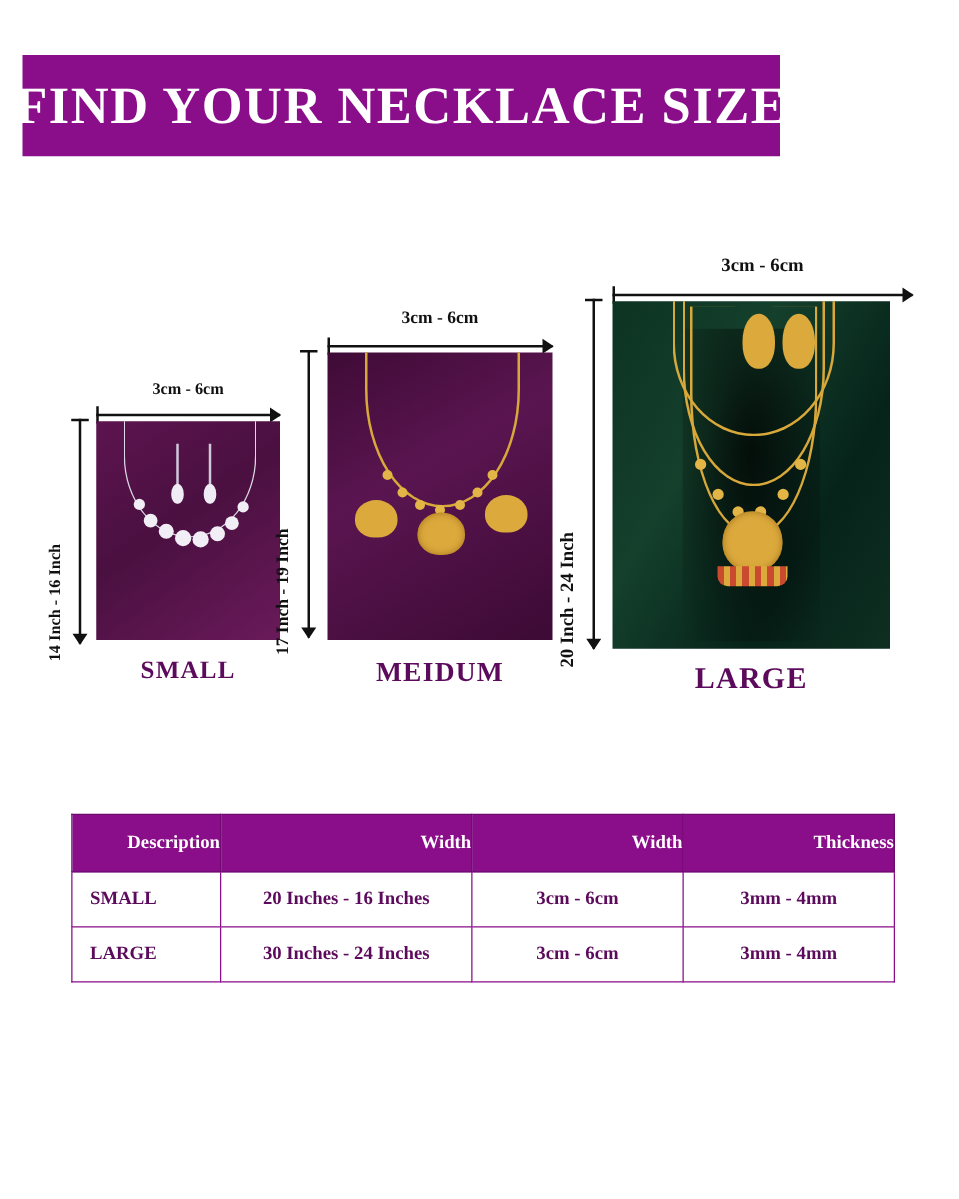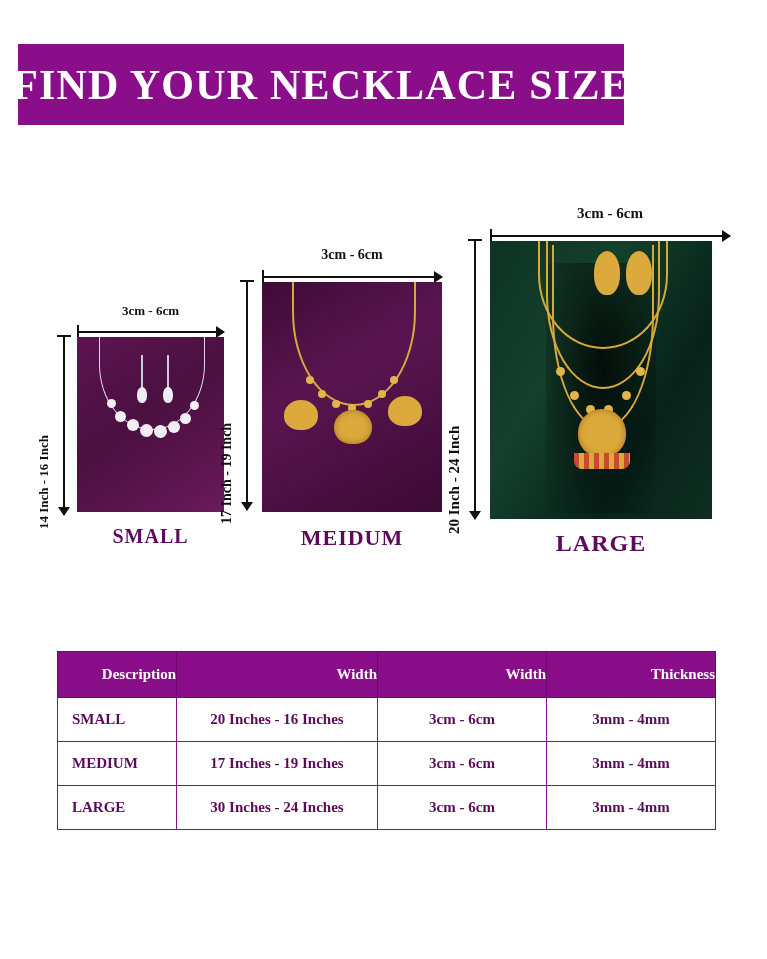--- a/index.html
+++ b/index.html
@@ -364,25 +364,19 @@
     </tr>
   </thead>
   <tbody>
     <tr>
       <td class="label-cell">SMALL</td>
       <td>20 Inches - 16 Inches</td>
       <td>3cm - 6cm</td>
       <td>3mm - 4mm</td>
     </tr>
     <tr>
-      <td class="label-cell">MEDIUM</td>
-      <td>17 Inches - 19 Inches</td>
-      <td>3cm - 6cm</td>
-      <td>3mm - 4mm</td>
-    </tr>
-    <tr>
       <td class="label-cell">LARGE</td>
       <td>30 Inches - 24 Inches</td>
       <td>3cm - 6cm</td>
       <td>3mm - 4mm</td>
     </tr>
   </tbody>
 </table>
 
 </body></html>

